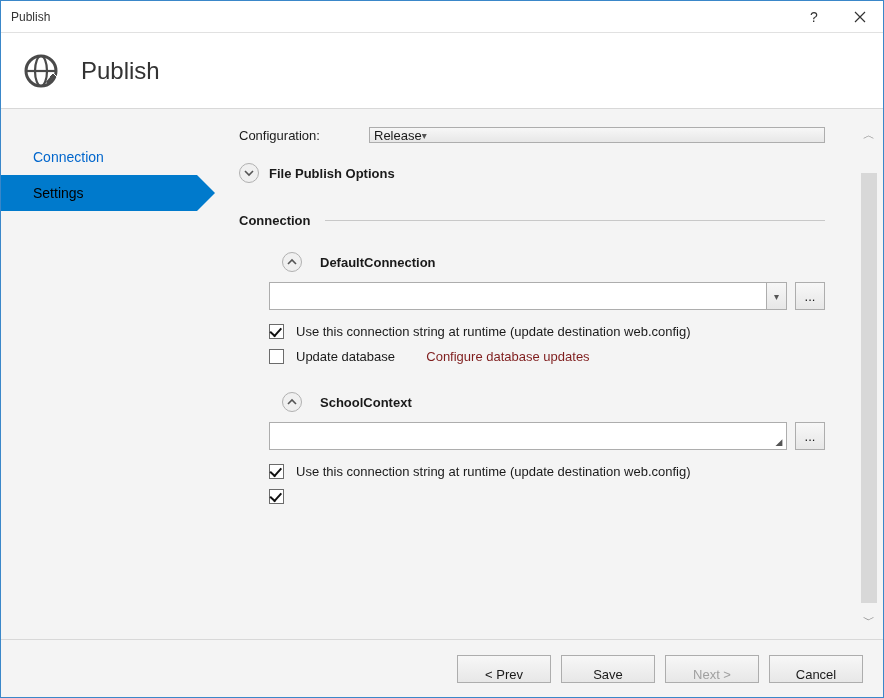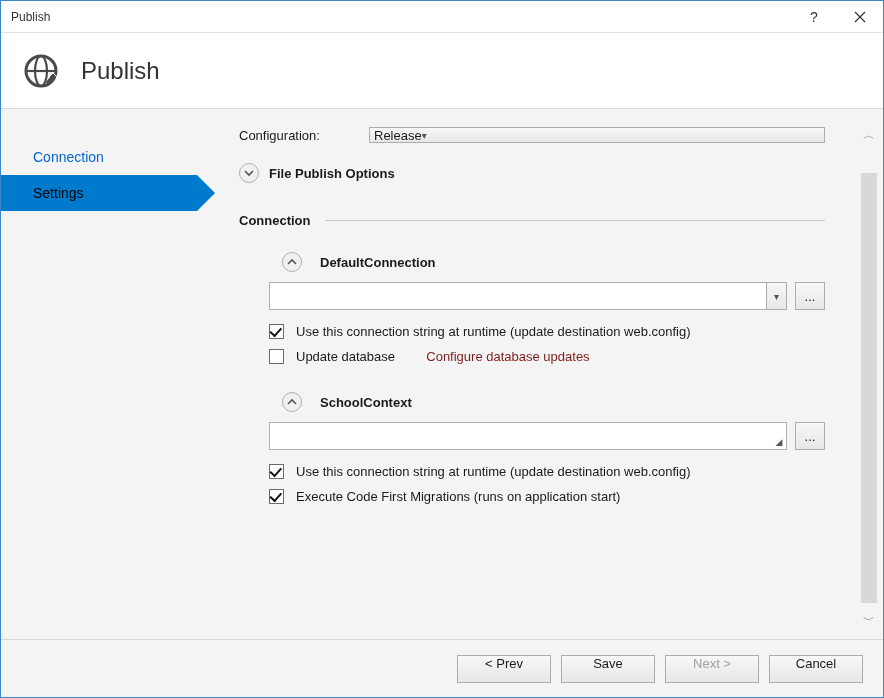--- a/index.html
+++ b/index.html
@@ -234,21 +234,21 @@
     display: flex;
     align-items: center;
     justify-content: flex-end;
     padding: 0 20px;
     gap: 10px;
   }
   .btn {
     width: 94px; height: 28px;
     border: 1px solid #adadad;
     background: linear-gradient(#f7f7f7, #e7e7e7);
-    display: flex; align-items: flex-start; justify-content: center;
+    display: flex; align-items: flex-end; justify-content: center;
     font-size: 13px;
   }
   .btn.disabled {
     color: #a0a0a0;
   }
 </style>
 </head>
 <body>
 
 <div class="window-border">
@@ -367,21 +367,20 @@
           <div class="ellipsis-btn">
             <span>...</span>
           </div>
         </div>
         <div class="check-row">
           <div class="checkbox checked"></div>
           <span>Use this connection string at runtime (update destination web.config)</span>
         </div>
         <div class="check-row">
           <div class="checkbox checked"></div>
-          <span>Execute Code First Migrations (runs on application start)</span>
         </div>
       </div>
 
     </div>
   </div>
 
   <div class="footer">
     <div class="btn">
         <span>&lt; Prev</span>
       </div>

